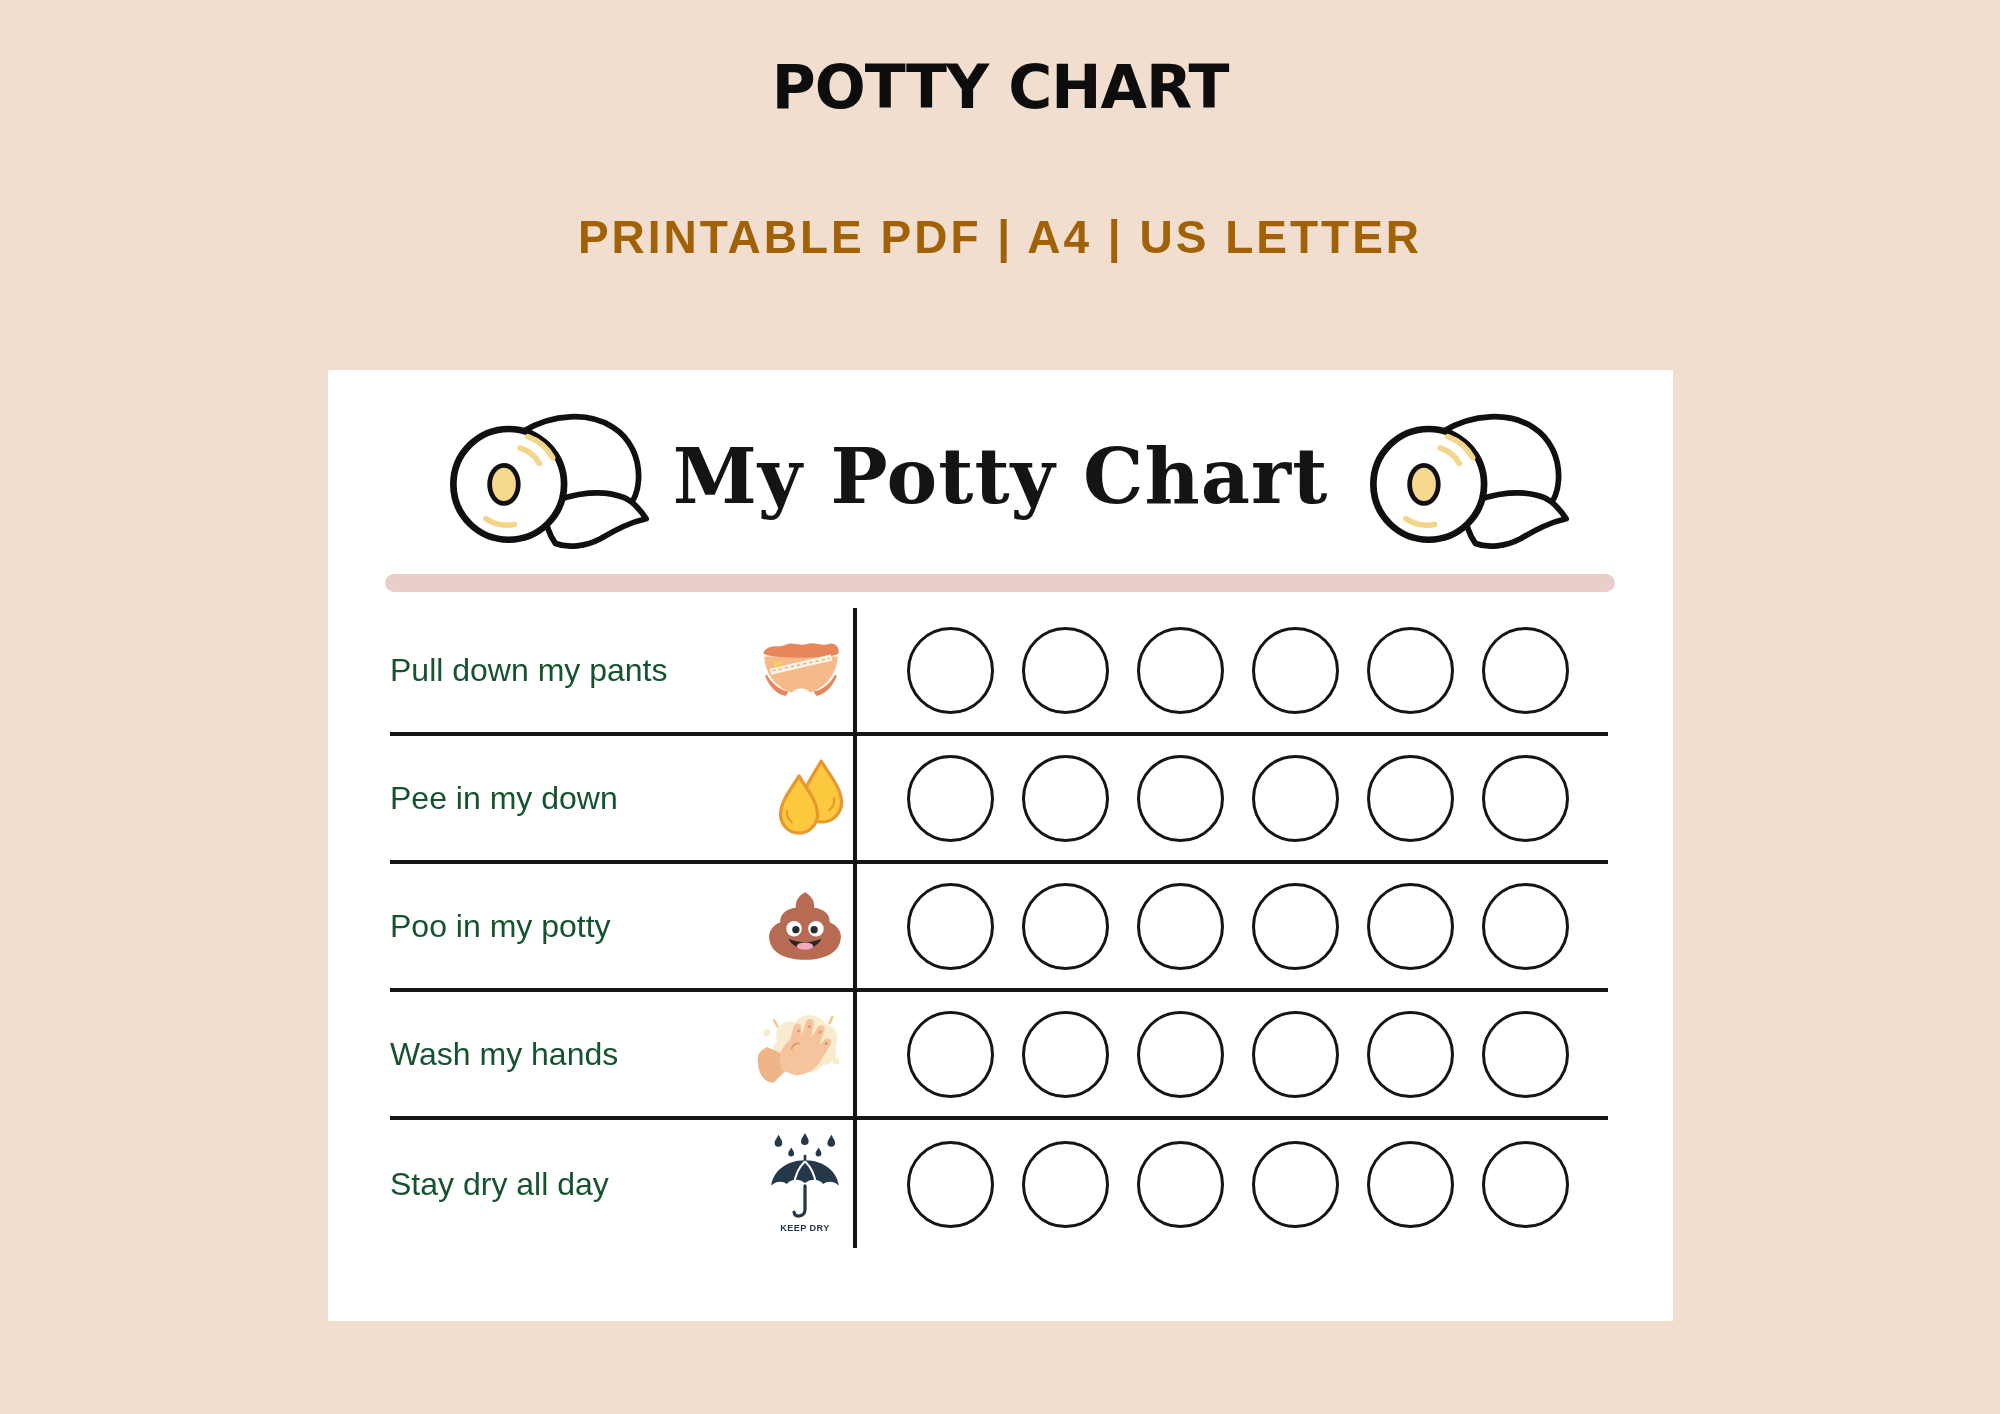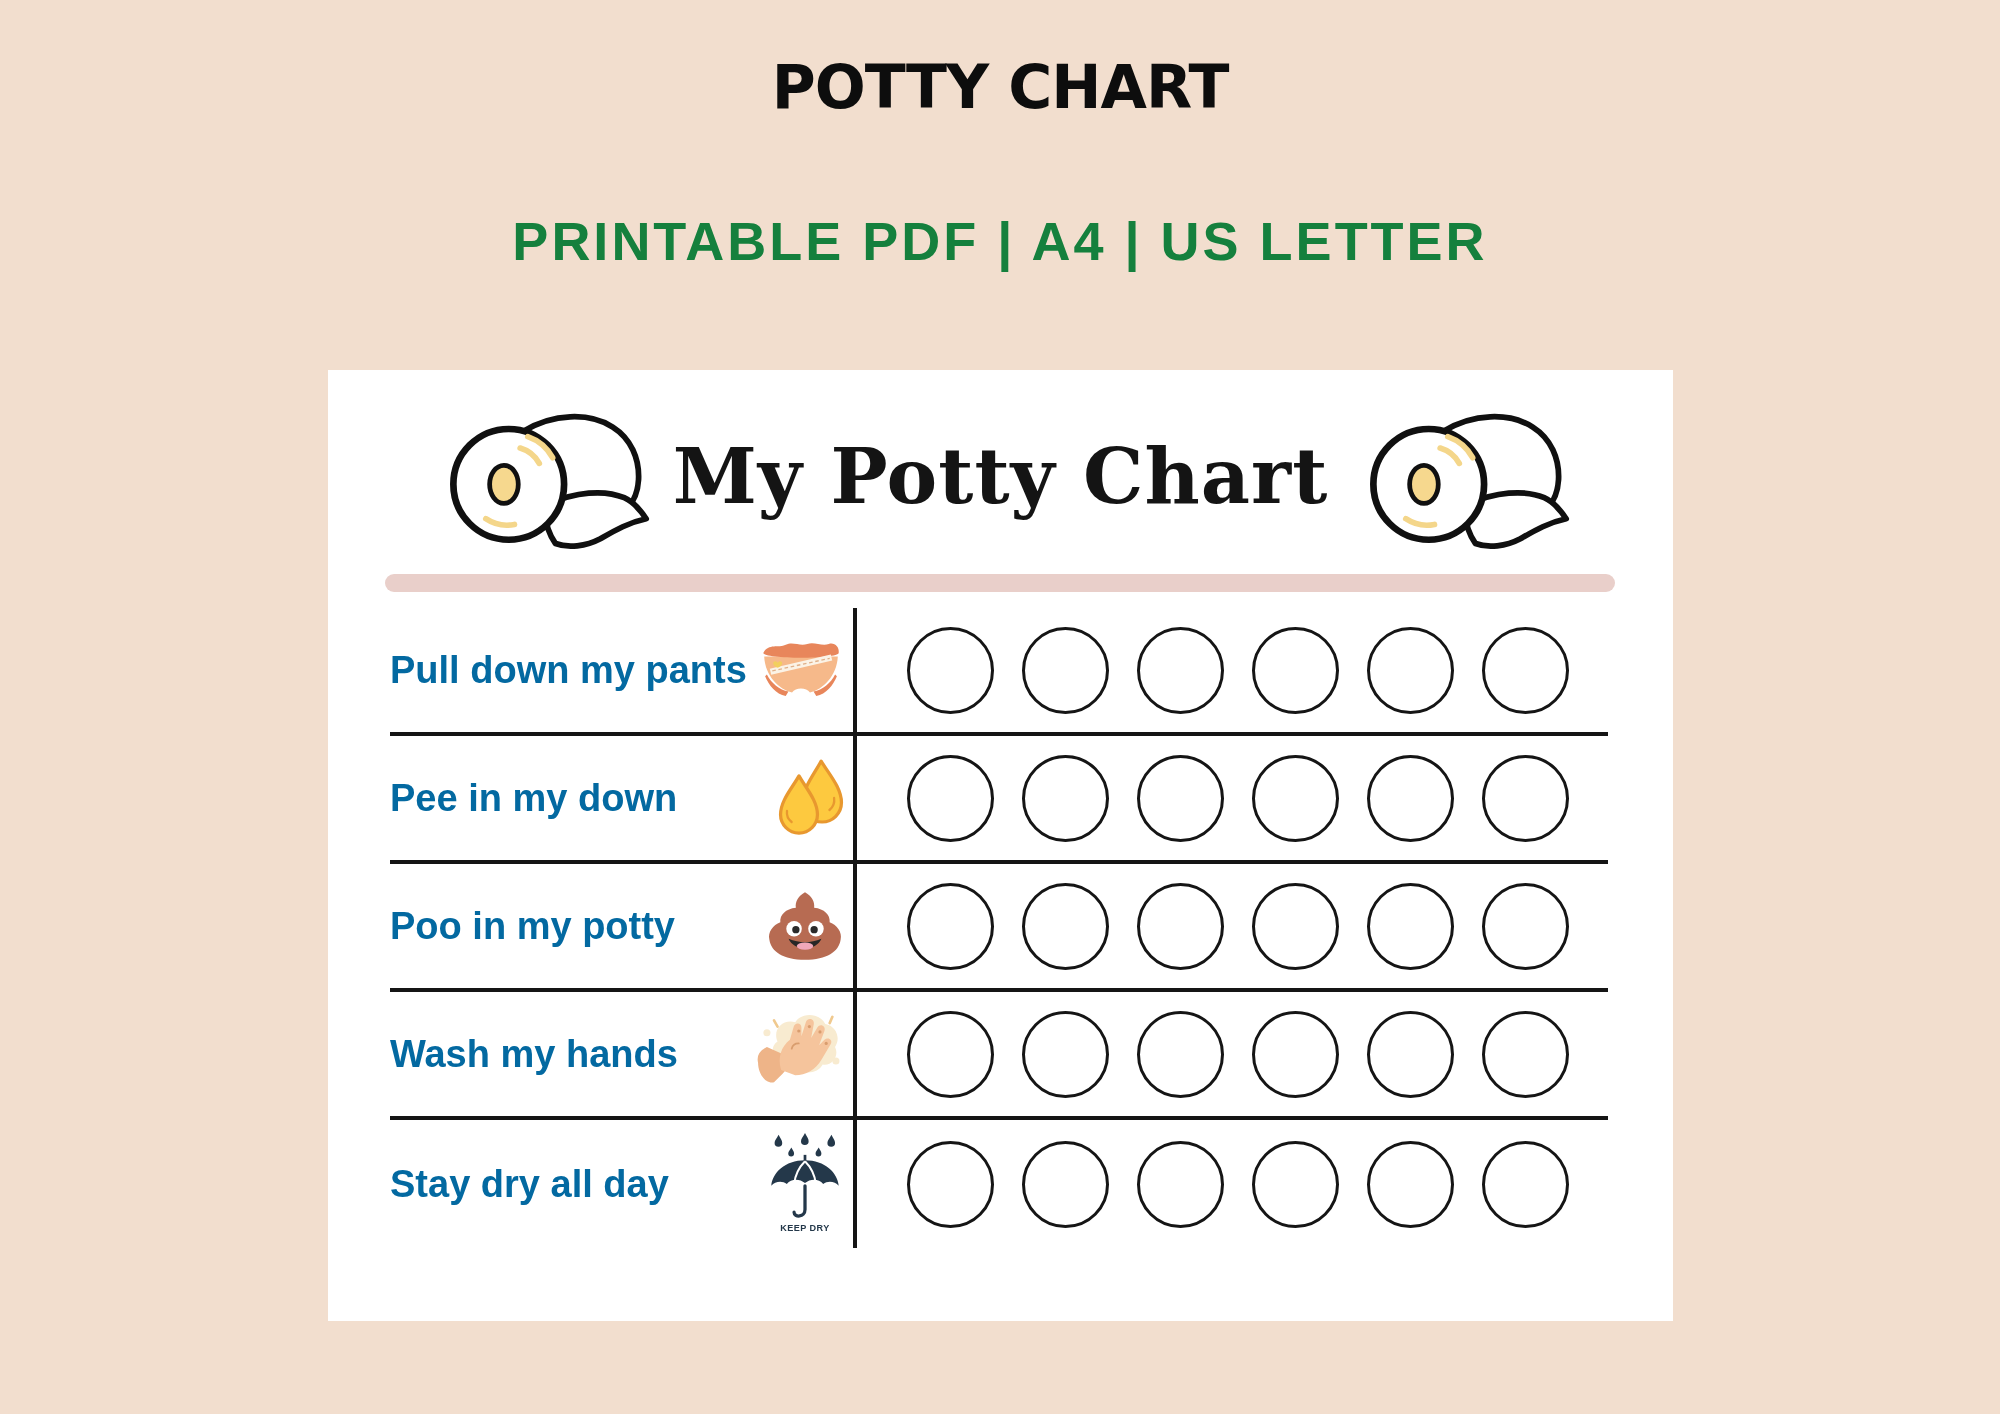--- a/index.html
+++ b/index.html
@@ -1,34 +1,34 @@
 <!DOCTYPE html>
 <html><head>
 <meta charset="utf-8">
 <style>
   html,body{margin:0;padding:0;background:#f2dece;}
   .page{position:relative;width:2000px;height:1414px;background:var(--page-bg,#f2dece);overflow:hidden;
         font-family:"Liberation Sans",sans-serif;color:#151515;}
   .main-title{position:absolute;top:52px;left:0;width:100%;text-align:center;
         font-family:"DejaVu Sans",sans-serif;font-weight:800;font-size:60px;letter-spacing:-1px;color:#0d0d0d;}
   .subtitle{position:absolute;top:210px;left:0;width:100%;text-align:center;
-        font-family:"Liberation Sans",sans-serif;font-weight:600;font-size:54px;letter-spacing:3px;color:#15803d;}
+        font-family:"Liberation Sans",sans-serif;font-weight:600;font-size:46px;letter-spacing:3px;color:#a16207;}
   .card{position:absolute;left:328px;top:322px;width:1345px;height:951px;background:#ffffff;margin-top:48px;}
   .card-title{position:absolute;top:62px;left:0;width:100%;text-align:center;
         font-family:"DejaVu Serif","Liberation Serif",serif;font-weight:600;font-size:76px;letter-spacing:1px;color:#141414;}
   .roll{position:absolute;top:36px;width:210px;height:151px;}
   .roll.left{left:112px;}
   .roll.right{left:1032px;}
   .pink-divider{position:absolute;left:57px;top:204px;width:1230px;height:18px;border-radius:9px;
         background:var(--divider,#e9cfca);}
   .potty-table{position:absolute;left:62px;top:238px;width:1218px;}
   .t-row{display:flex;height:128px;box-sizing:border-box;border-bottom:4px solid var(--line,#151515);}
   .t-row:last-child{border-bottom:none;}
   .label-cell{position:relative;width:463px;box-sizing:border-box;display:flex;align-items:center;flex:none;}
-  .task-label{font-family:"Liberation Sans",sans-serif;font-weight:700;font-size:38px;color:#0369a1;white-space:nowrap;}
+  .task-label{font-family:"Liberation Sans",sans-serif;font-weight:400;font-size:32px;color:#14532d;white-space:nowrap;}
   .icon-wrap{position:absolute;right:6px;top:0;height:100%;display:flex;align-items:center;justify-content:flex-end;}
   .circles-cell{flex:1;border-left:4px solid var(--line,#151515);display:flex;align-items:center;
         padding-left:50px;gap:28px;box-sizing:border-box;}
   .progress-circle{width:81px;height:81px;border:3.5px solid #151515;border-radius:50%;flex:none;background:#fff;}
 </style>
 </head>
 <body>
 
 <div class="page" style="--page-bg: #f2dece; --divider: #e9cfca; --line: #151515;">
 

